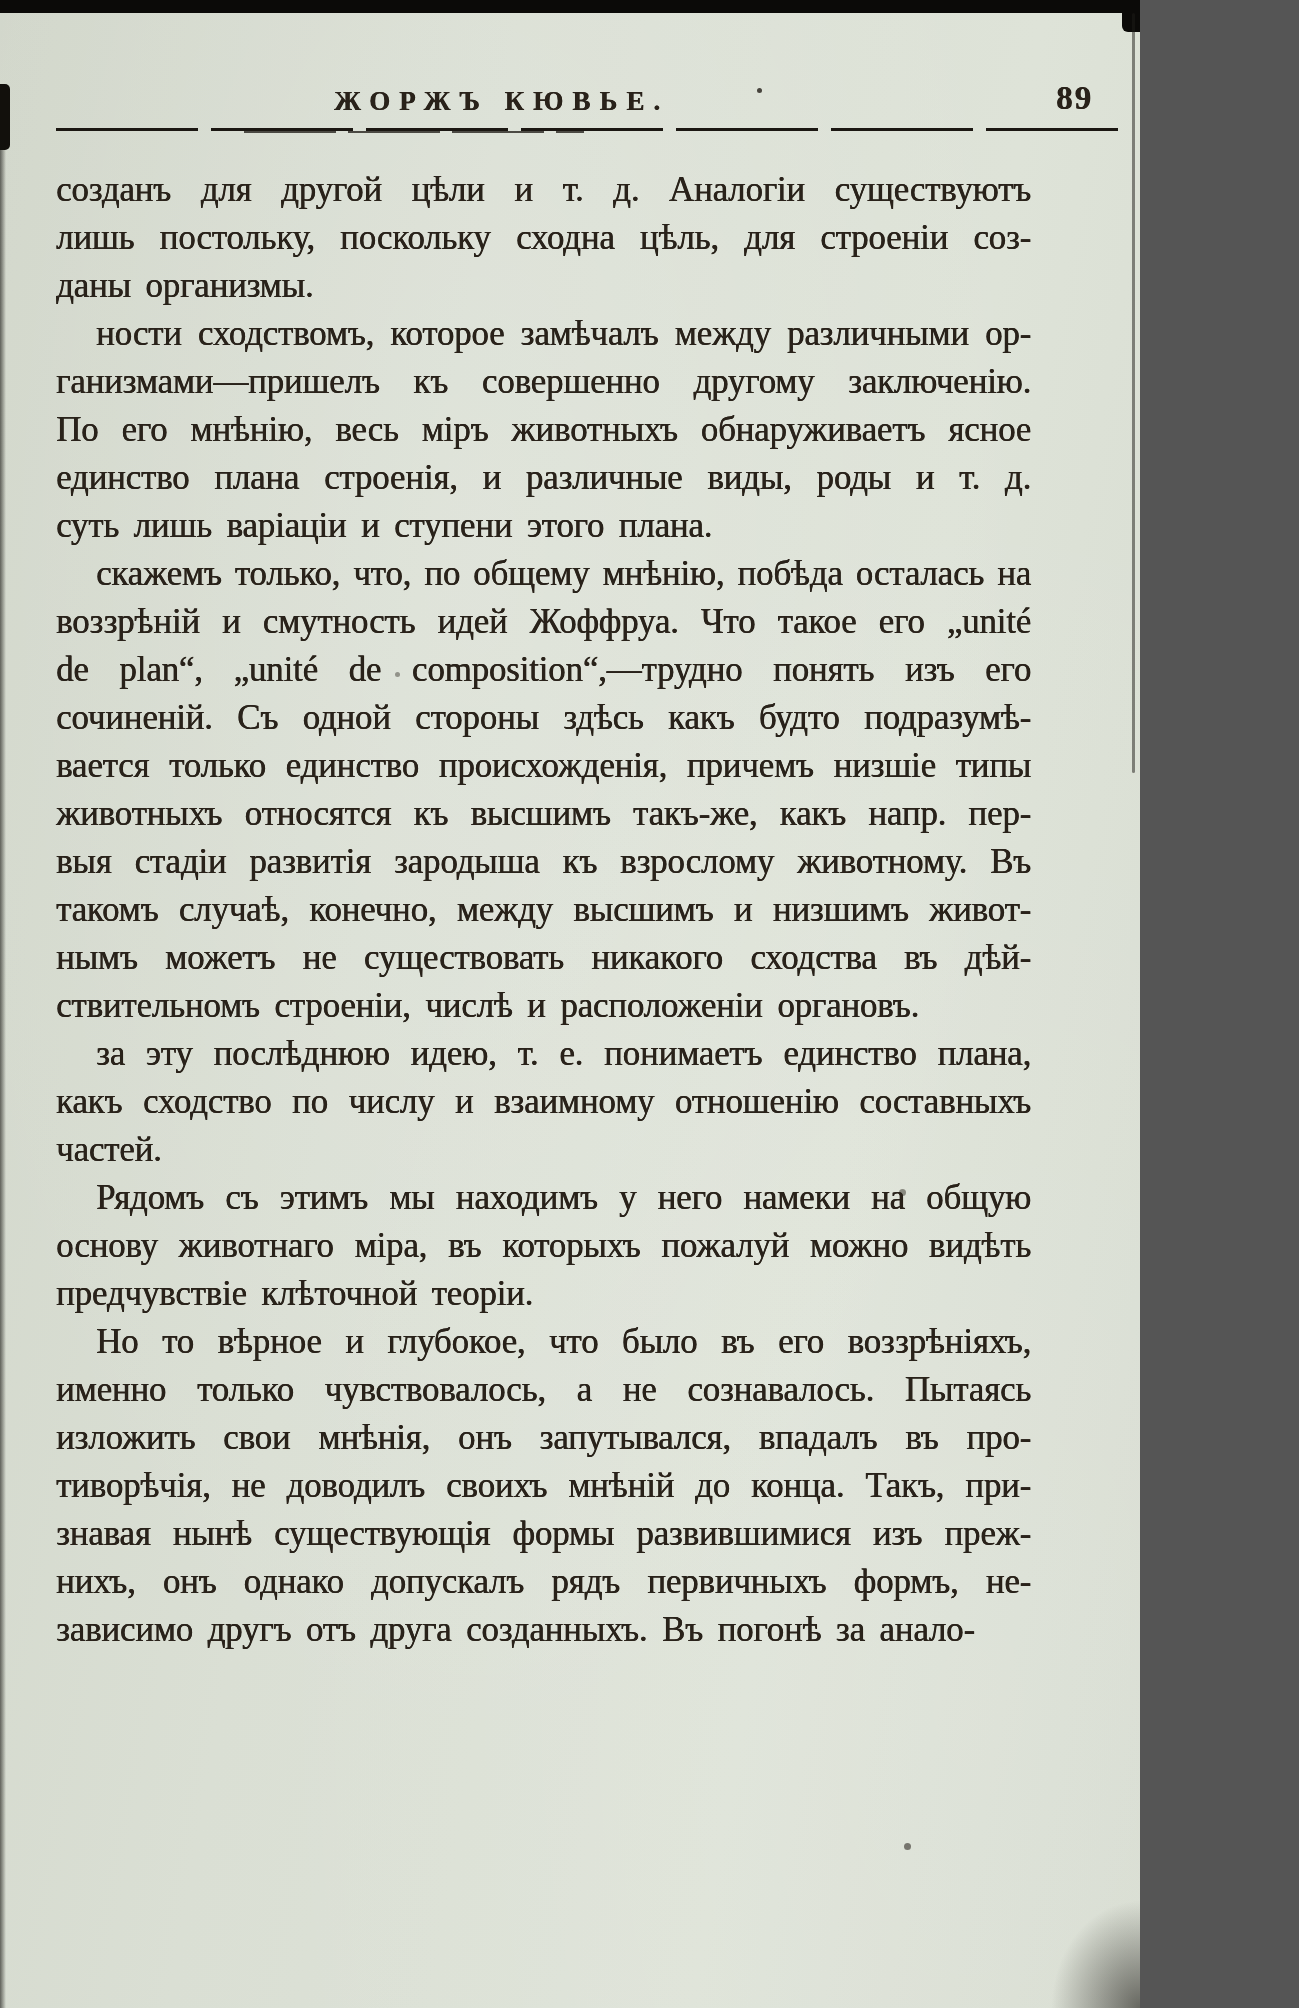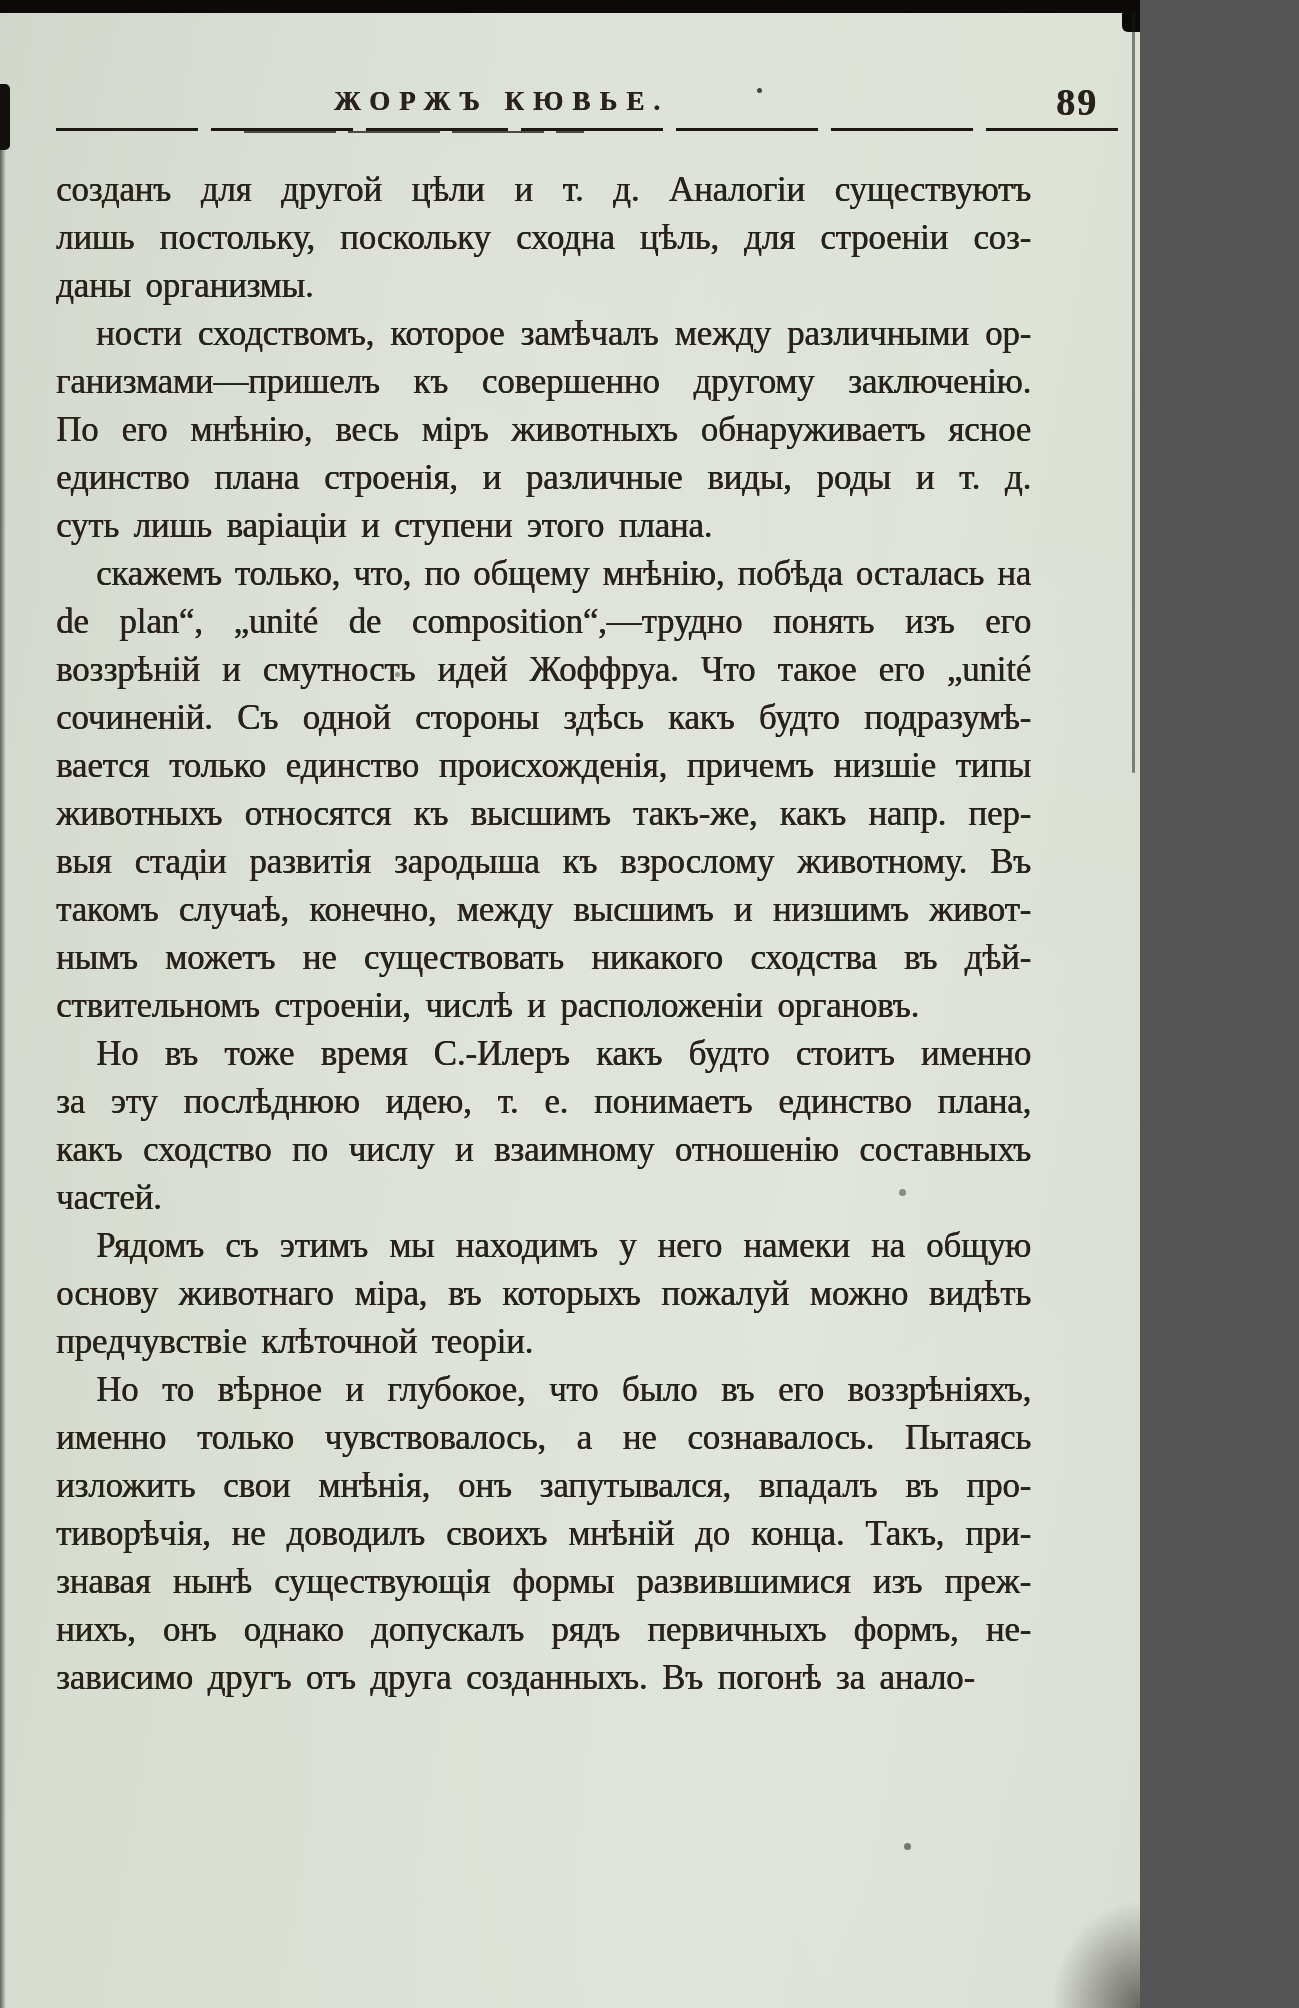--- a/index.html
+++ b/index.html
@@ -31,21 +31,21 @@
       442px 1888px 0 0   rgba(33,28,21,.35);}
   
   .header-title{
     position:absolute;top:86px;left:56px;width:975px;
     transform:translateX(-42px);
     text-align:center;font-size:27px;font-weight:bold;letter-spacing:9px;
     text-shadow:0.4px 0 0 currentColor;
   }
   .page-number{
     position:absolute;top:80px;left:1056px;
-    font-size:38px;font-weight:bold;letter-spacing:2px;
+    font-size:33px;font-weight:bold;letter-spacing:2px;
     text-shadow:0.4px 0 0 currentColor;
   }
   .rule{
     position:absolute;top:128px;left:56px;width:1062px;height:6px;
     background:repeating-linear-gradient(to right,#1b1712 0 142px,rgba(0,0,0,0) 142px 155px);
     background-size:auto 3px;background-repeat:repeat-x;
   }
   .rule::after{
     content:"";position:absolute;top:3px;left:188px;width:340px;height:2px;opacity:.75;
     background:repeating-linear-gradient(to right,#1b1712 0 92px,rgba(0,0,0,0) 92px 104px);
@@ -95,32 +95,31 @@
       </div>
       <div class="para indent">
         <div class="line">ности сходствомъ, которое замѣчалъ между различными ор-</div>
         <div class="line">ганизмами—пришелъ къ совершенно другому заключенію.</div>
         <div class="line">По его мнѣнію, весь міръ животныхъ обнаруживаетъ ясное</div>
         <div class="line">единство плана строенія, и различные виды, роды и т. д.</div>
         <div class="line plast">суть лишь варіаціи и ступени этого плана.</div>
       </div>
       <div class="para indent">
         <div class="line">скажемъ только, что, по общему мнѣнію, побѣда осталась на</div>
+        <div class="line">воззрѣній и смутность идей Жоффруа. Что такое его „unité</div>
         <div class="line">de plan“, „unité de composition“,—трудно понять изъ его</div>
-        <div class="line">воззрѣній и смутность идей Жоффруа. Что такое его „unité</div>
         <div class="line">сочиненій. Съ одной стороны здѣсь какъ будто подразумѣ-</div>
         <div class="line">вается только единство происхожденія, причемъ низшіе типы</div>
         <div class="line">животныхъ относятся къ высшимъ такъ-же, какъ напр. пер-</div>
         <div class="line">выя стадіи развитія зародыша къ взрослому животному. Въ</div>
         <div class="line">такомъ случаѣ, конечно, между высшимъ и низшимъ живот-</div>
         <div class="line">нымъ можетъ не существовать никакого сходства въ дѣй-</div>
         <div class="line plast">ствительномъ строеніи, числѣ и расположеніи органовъ.</div>
       </div>
       <div class="para indent">
-        <div class="line">Но въ тоже время С.-Илеръ какъ будто стоитъ именно</div>
         <div class="line">за эту послѣднюю идею, т. е. понимаетъ единство плана,</div>
         <div class="line">какъ сходство по числу и взаимному отношенію составныхъ</div>
         <div class="line plast">частей.</div>
       </div>
       <div class="para indent">
         <div class="line">Рядомъ съ этимъ мы находимъ у него намеки на общую</div>
         <div class="line">основу животнаго міра, въ которыхъ пожалуй можно видѣть</div>
         <div class="line plast">предчувствіе клѣточной теоріи.</div>
       </div>
       <div class="para indent">

